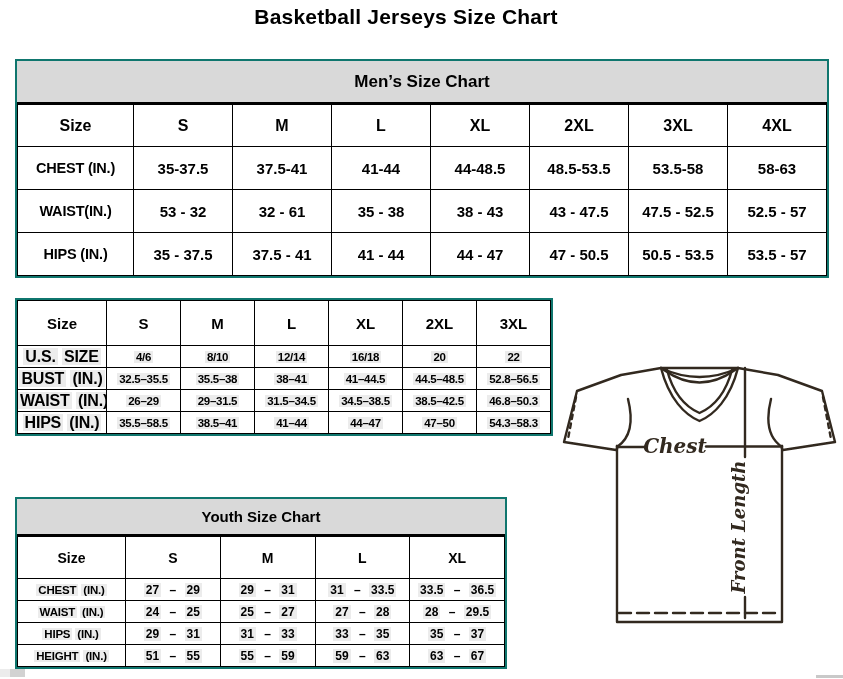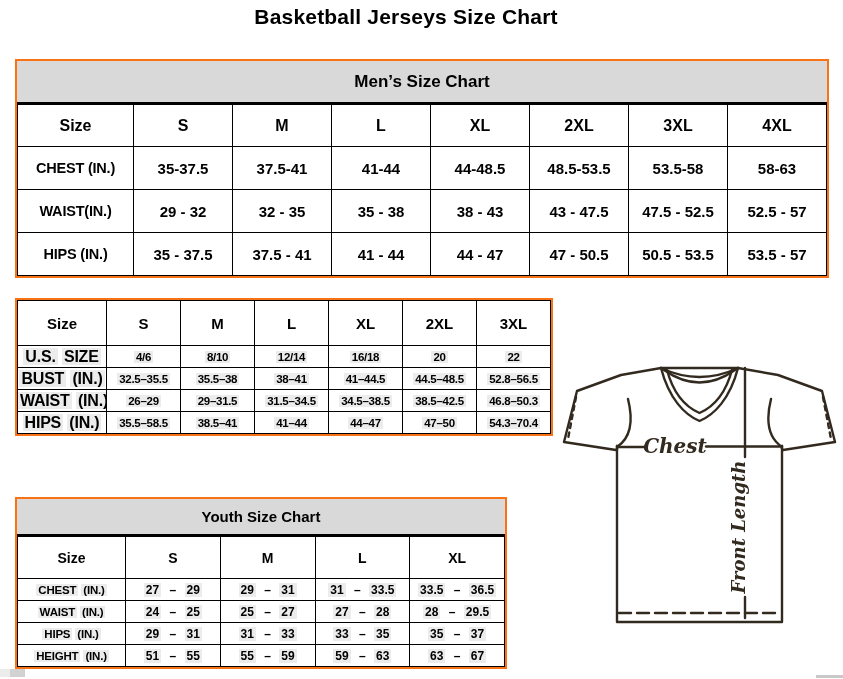--- a/index.html
+++ b/index.html
@@ -4,21 +4,21 @@
 <style>
   html,body{margin:0;padding:0;background:#fff;}
   .page{
     position:relative; width:843px; height:679px; background:#ffffff;
     font-family:"Liberation Sans", sans-serif; color:#000; overflow:hidden;
   }
   .page-title{
     position:absolute; top:5px; left:0; width:812px; text-align:center;
     font-size:21px; font-weight:700; letter-spacing:0.2px;
   }
-  .tbl-wrap{position:absolute; border:2px solid #f97316; background:#fff;}
+  .tbl-wrap{position:absolute; border:2px solid #0f766e; background:#fff;}
   .tbl-wrap .band{
     display:flex; align-items:center; justify-content:center;
     background:#d9d9d9; border-bottom:2px solid #000; font-weight:700;
   }
   table{border-collapse:collapse; width:100%; table-layout:fixed;}
   th,td{border:1.5px solid #000; text-align:center; vertical-align:middle;
         font-weight:700; padding:0; white-space:nowrap; overflow:hidden;}
 
   
   .men{left:15px; top:59px; width:810px;}
@@ -91,22 +91,22 @@
             <td>35-37.5</td>
             <td>37.5-41</td>
             <td>41-44</td>
             <td>44-48.5</td>
             <td>48.5-53.5</td>
             <td>53.5-58</td>
             <td>58-63</td>
           </tr>
           <tr>
             <th>WAIST(IN.)</th>
-            <td>29 - 32</td>
-            <td>32 - 35</td>
+            <td>53 - 32</td>
+            <td>32 - 61</td>
             <td>35 - 38</td>
             <td>38 - 43</td>
             <td>43 - 47.5</td>
             <td>47.5 - 52.5</td>
             <td>52.5 - 57</td>
           </tr>
           <tr>
             <th>HIPS (IN.)</th>
             <td>35 - 37.5</td>
             <td>37.5 - 41</td>
@@ -170,21 +170,21 @@
             <td><span class="hl">38.5–42.5</span></td>
             <td><span class="hl">46.8–50.3</span></td>
           </tr>
           <tr>
             <th><span class="hl">HIPS</span>&nbsp;<span class="hl">(IN.)</span></th>
             <td><span class="hl">35.5–58.5</span></td>
             <td><span class="hl">38.5–41</span></td>
             <td><span class="hl">41–44</span></td>
             <td><span class="hl">44–47</span></td>
             <td><span class="hl">47–50</span></td>
-            <td><span class="hl">54.3–70.4</span></td>
+            <td><span class="hl">54.3–58.3</span></td>
           </tr>
         </tbody>
       </table>
   </div>
 
   <div class="tbl-wrap youth">
     <div class="band">Youth Size Chart</div>
     <table>
         <colgroup>
           <col class="c0">

